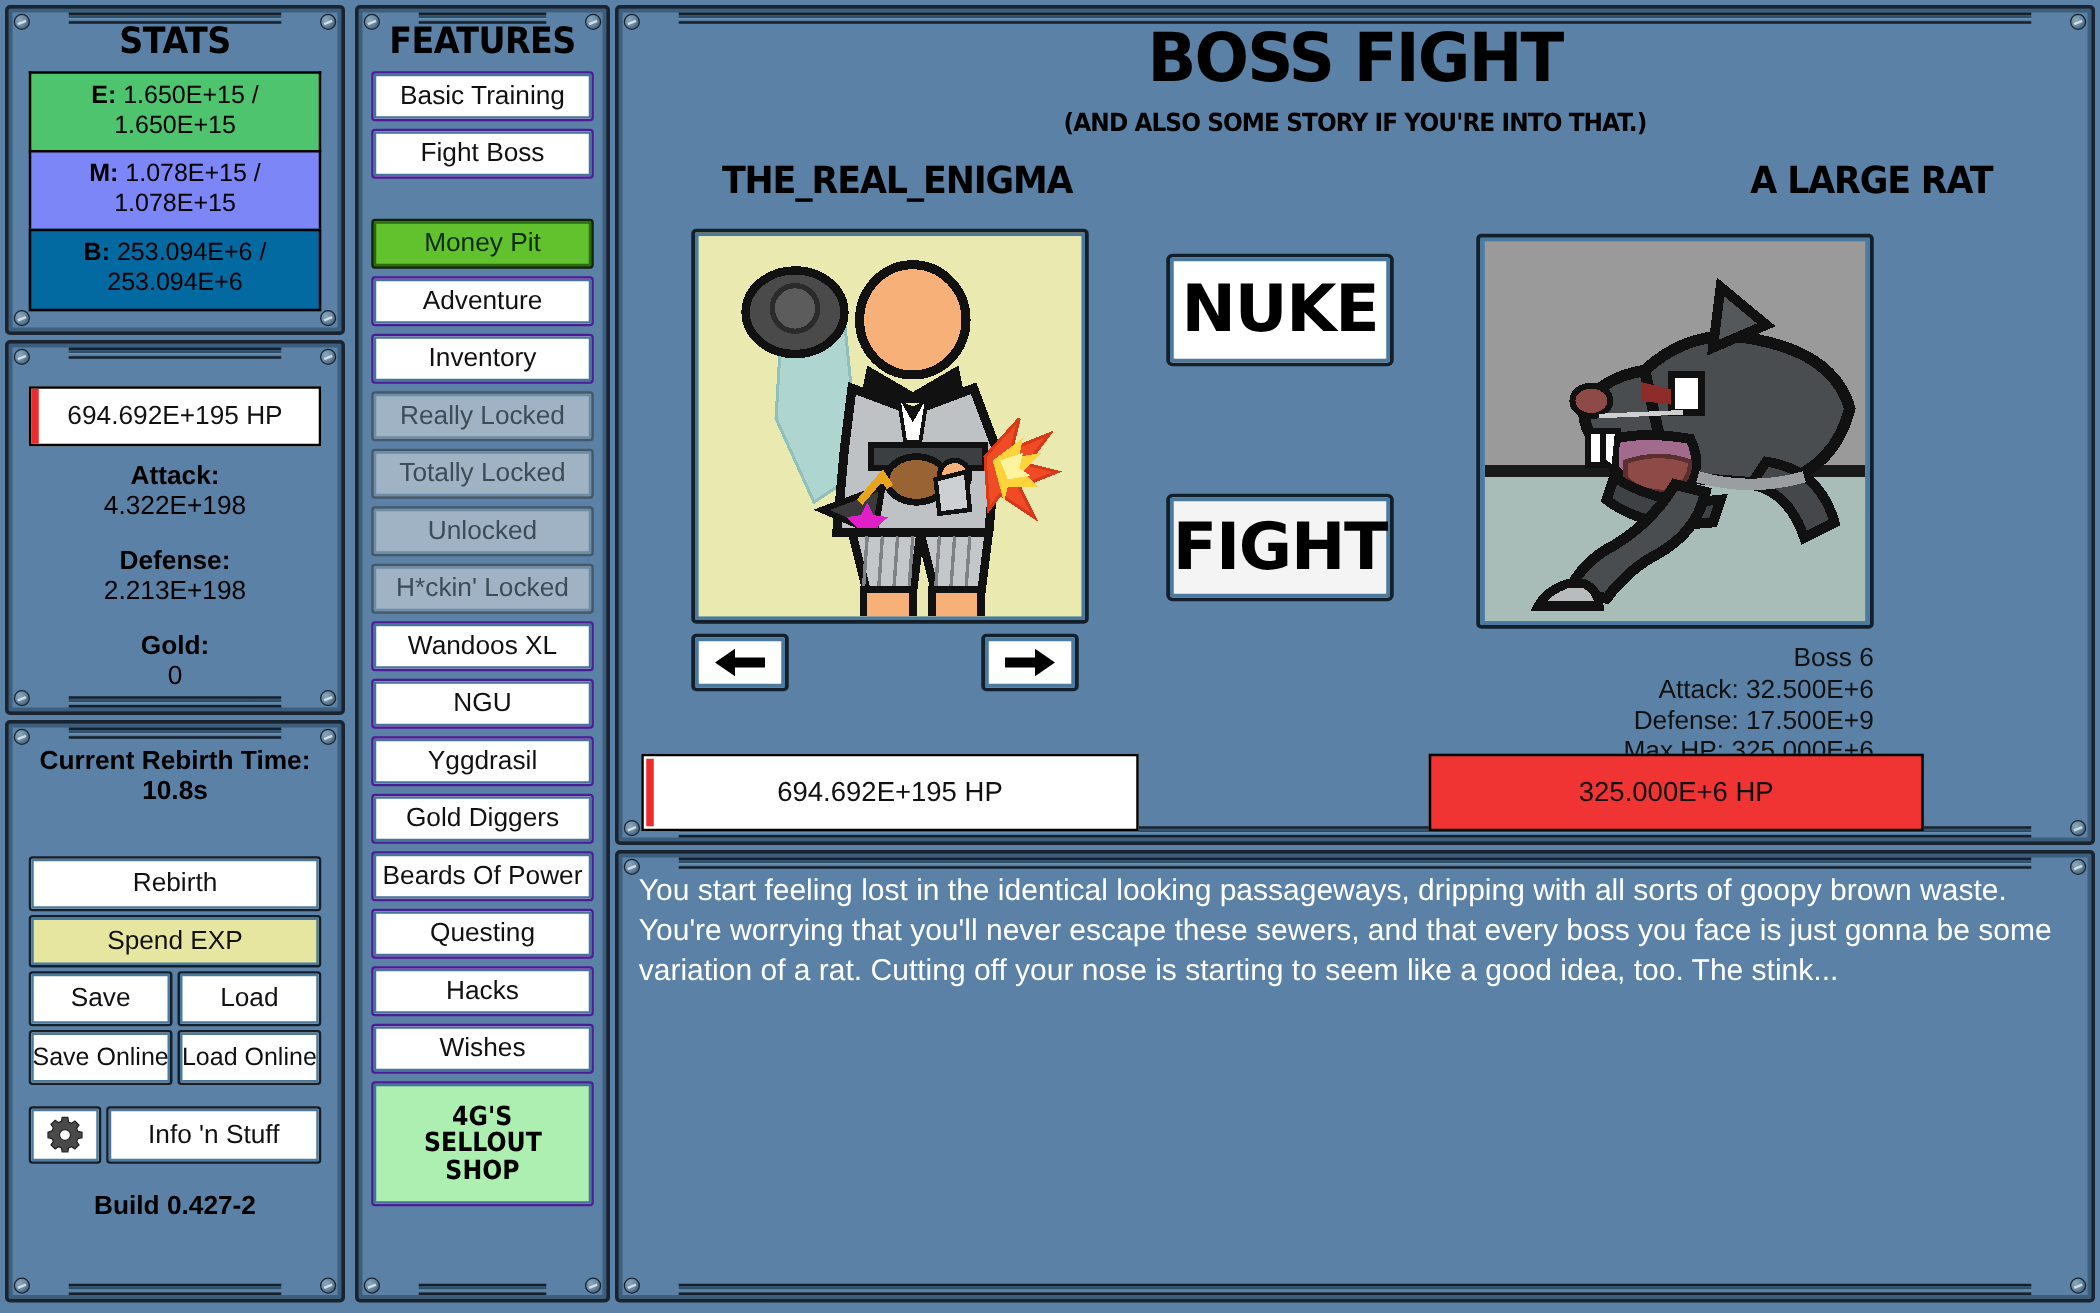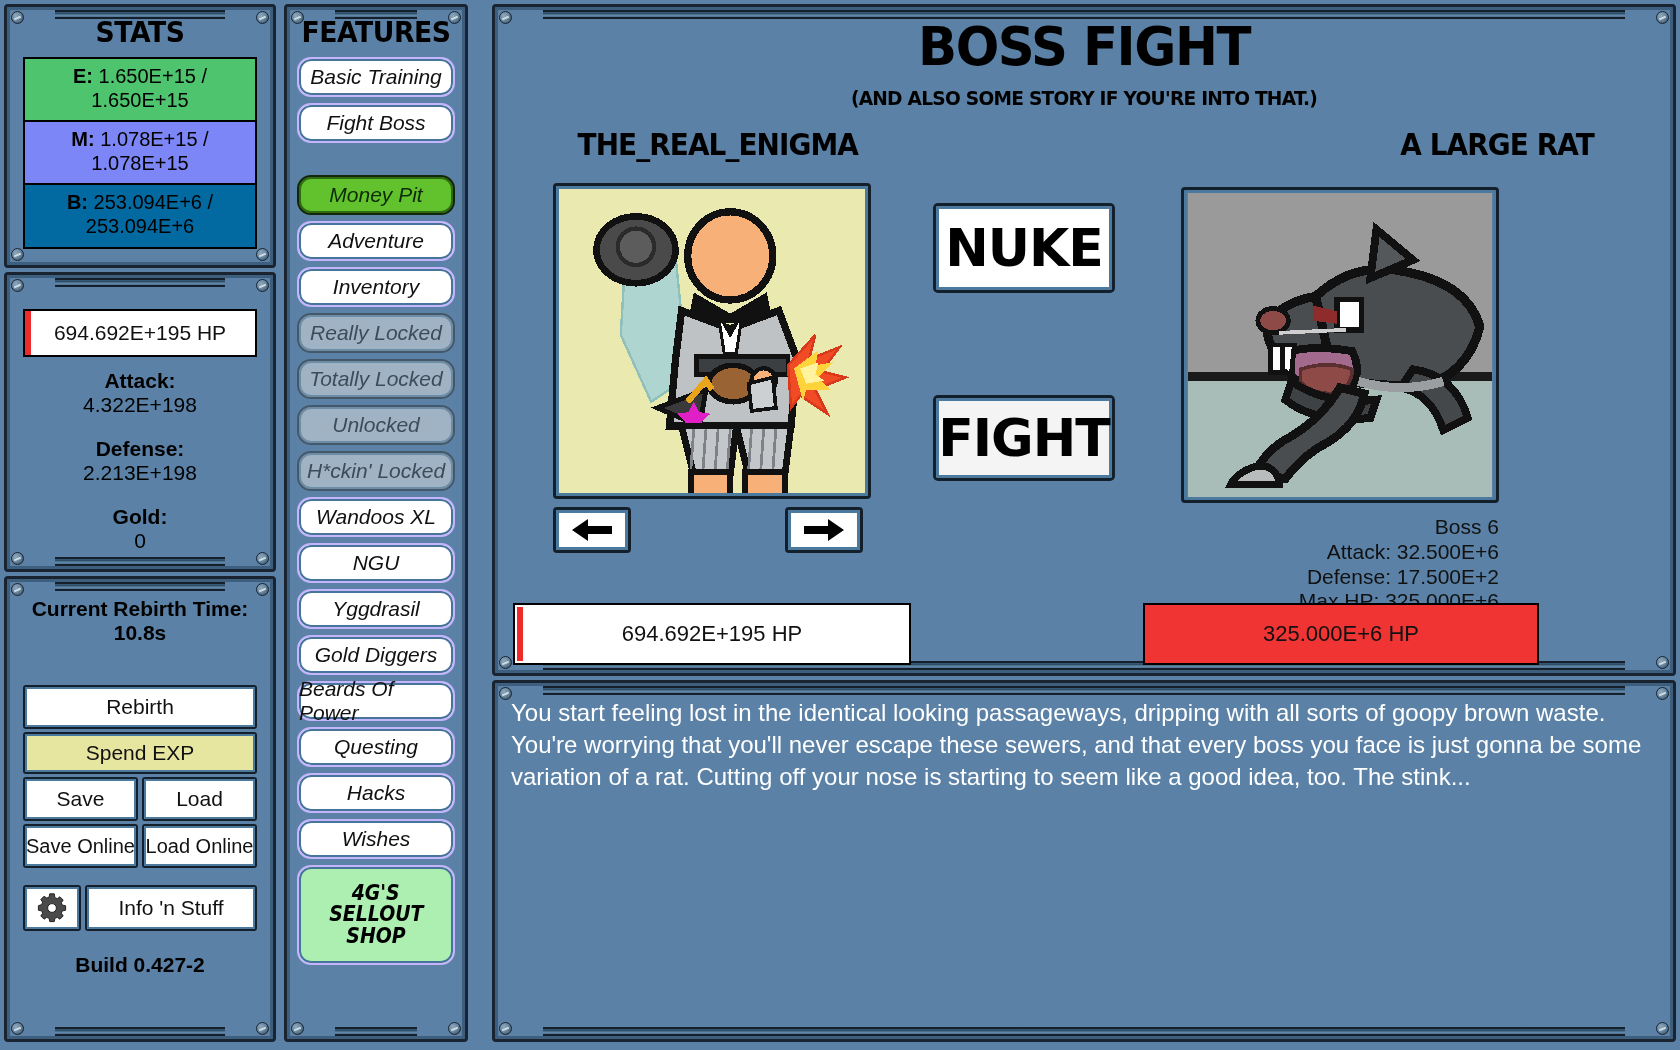--- a/index.html
+++ b/index.html
@@ -105,30 +105,30 @@
     color: #111;
     font-size: 21px;
     cursor: pointer;
     box-shadow: inset 0 0 0 2px #4b7a9e, inset 0 0 0 4px #fff;
     display: flex; align-items: center; justify-content: center;
     user-select: none;
   }
   .btn.yellow { background: #e6e6a0; box-shadow: inset 0 0 0 2px #4b7a9e, inset 0 0 0 4px #e6e6a0; }
 
   
-  #features-panel { left: 284px; top: 4px; width: 184px; height: 1038px; }
+  #features-panel { left: 284px; top: 4px; width: 204px; height: 1038px; }
   .feat-btn {
     margin: 0 10px 6px;
     height: 40px;
     background: #fff;
-    border: 2px solid #c4b5fd;
-    border-radius: 14px;
+    border: 2px solid #4c1d95;
+    border-radius: 3px;
     box-shadow: inset 0 0 0 2px #46749a, inset 0 0 0 4px #fff;
     display: flex; align-items: center; justify-content: center;
-    font-size: 21px; color: #111; cursor: pointer; user-select: none; font-style: italic;
+    font-size: 21px; color: #111; cursor: pointer; user-select: none;
   }
   .feat-btn.locked {
     background: #9fb3c4; color: #3d4c59;
     box-shadow: inset 0 0 0 2px #6d8ca6, inset 0 0 0 4px #9fb3c4;
     border-color: #44586a;
   }
   .feat-btn.active {
     background: #62c22e; color: #0d2a06;
     box-shadow: inset 0 0 0 2px #2e6b10, inset 0 0 0 4px #62c22e;
     border-color: #11250a;
@@ -447,21 +447,21 @@
         <path d="M22 90 Q16 92 14 96 L30 96 Q30 92 26 90 Z" fill="#b8bcbd" stroke="#111" stroke-width="2.4"></path>
 
         <path d="M56 62 Q70 66 84 62" fill="none" stroke="#9a9ea0" stroke-width="3"></path>
       </svg>
     </div>
   </div>
 
   <div class="boss-stats" style="left:686px;top:508px;width:318px">
     <div>Boss 6</div>
     <div>Attack: 32.500E+6</div>
-    <div>Defense: 17.500E+2</div>
+    <div>Defense: 17.500E+9</div>
     <div>Max HP: 325.000E+6</div>
   </div>
 
   <div class="hpbar player" style="left:18px;top:596px;width:398px;height:62px">
     <div class="hp-redtick"></div>
     <span>694.692E+195 HP</span>
   </div>
   <div class="hpbar boss" style="left:648px;top:596px;width:396px;height:62px">
     <span>325.000E+6 HP</span>
   </div>

